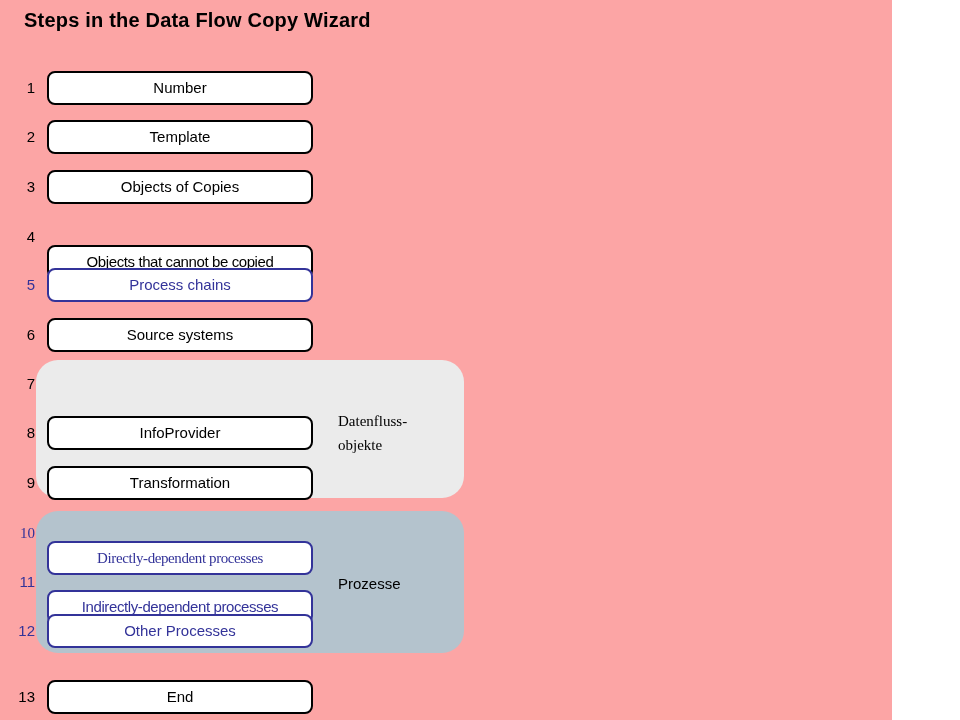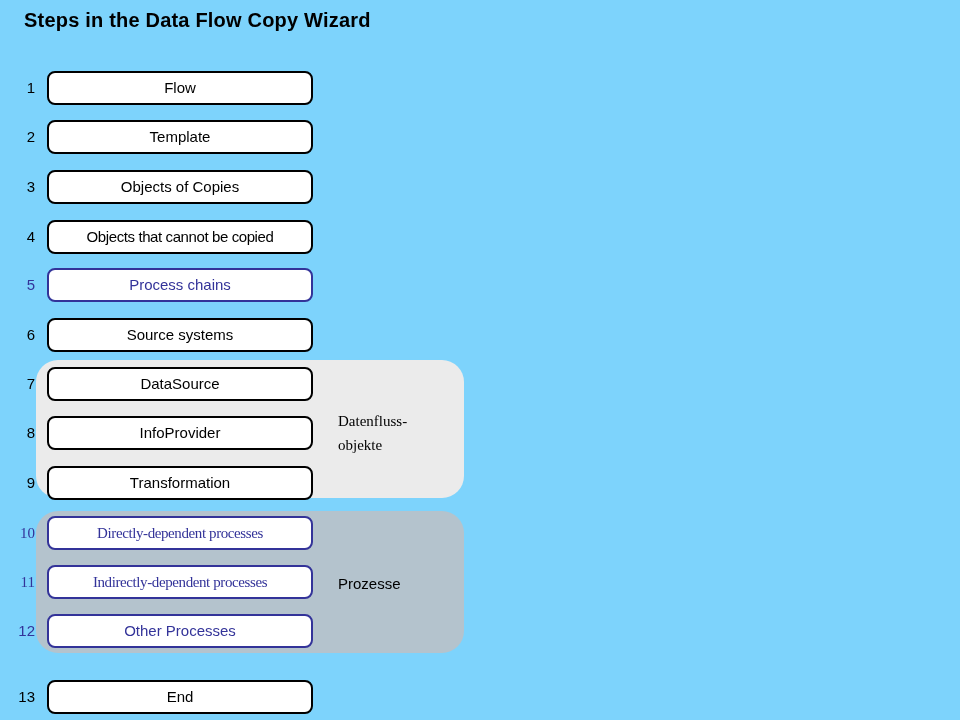--- a/index.html
+++ b/index.html
@@ -7,23 +7,23 @@
     margin: 0;
     padding: 0;
     background: #ffffff;
   }
   body {
     font-family: "Liberation Sans", sans-serif;
     -webkit-font-smoothing: antialiased;
   }
   #diagram {
     position: relative;
-    width: 960px;
+    width: 892px;
     height: 720px;
-    background: #7dd3fc;
+    background: #fca5a5;
     overflow: hidden;
   }
   #page-title {
     position: absolute;
     left: 24px;
     top: 9px;
     font-size: 20px;
     font-weight: bold;
     color: #000000;
     letter-spacing: 0.2px;
@@ -79,39 +79,39 @@
     font-size: 15px;
     color: #000000;
     white-space: nowrap;
     overflow: hidden;
   }
   .step-row.accent .step-number { color: #333399; }
   .step-row.accent .step-box {
     border-color: #333399;
     color: #333399;
   }
-  .step-box.tight { letter-spacing: -0.4px; }
+  .step-box.tight { letter-spacing: -0.4px; margin-top: 25px; }
 </style>
 </head>
 <body>
 
 <div id="diagram">
 
   <div id="page-title">Steps in the Data Flow Copy Wizard</div>
 
   <div class="group-panel" style="left:36px; top:360px; width:428px; height:138px; background:#ebebeb;"></div>
   <div class="group-label" style="left:338px; top:409px; width:120px;font-family:Liberation Serif, serif;">Datenfluss-
 objekte</div>
 
   <div class="group-panel" style="left:36px; top:511px; width:428px; height:142px; background:#b4c3cd;"></div>
   <div class="group-label" style="left:338px; top:572px; width:120px;">Prozesse</div>
 
   <div class="step-row" style="top:71px;">
     <span class="step-number">1</span>
-    <div class="step-box">Flow</div>
+    <div class="step-box">Number</div>
   </div>
 
   <div class="step-row" style="top:120px;">
     <span class="step-number">2</span>
     <div class="step-box">Template</div>
   </div>
 
   <div class="step-row" style="top:170px;">
     <span class="step-number">3</span>
     <div class="step-box">Objects of Copies</div>
@@ -127,39 +127,38 @@
     <div class="step-box">Process chains</div>
   </div>
 
   <div class="step-row" style="top:318px;">
     <span class="step-number">6</span>
     <div class="step-box">Source systems</div>
   </div>
 
   <div class="step-row" style="top:367px;">
     <span class="step-number">7</span>
-    <div class="step-box">DataSource</div>
   </div>
 
   <div class="step-row" style="top:416px;">
     <span class="step-number">8</span>
     <div class="step-box">InfoProvider</div>
   </div>
 
   <div class="step-row" style="top:466px;">
     <span class="step-number">9</span>
     <div class="step-box">Transformation</div>
   </div>
 
   <div class="step-row accent" style="top:516px;font-family:Liberation Serif, serif;">
     <span class="step-number">10</span>
     <div class="step-box tight">Directly-dependent processes</div>
   </div>
 
-  <div class="step-row accent" style="top:565px;font-family:Liberation Serif, serif;">
+  <div class="step-row accent" style="top:565px;">
     <span class="step-number">11</span>
     <div class="step-box tight">Indirectly-dependent processes</div>
   </div>
 
   <div class="step-row accent" style="top:614px;padding-left:12px;">
     <span class="step-number">12</span>
     <div class="step-box">Other Processes</div>
   </div>
 
   <div class="step-row" style="top:663px;margin-top:17px;">

